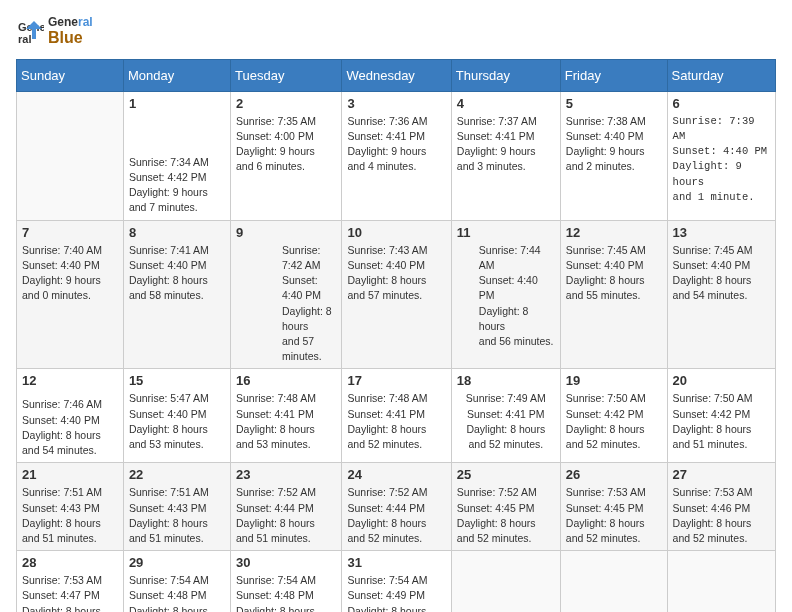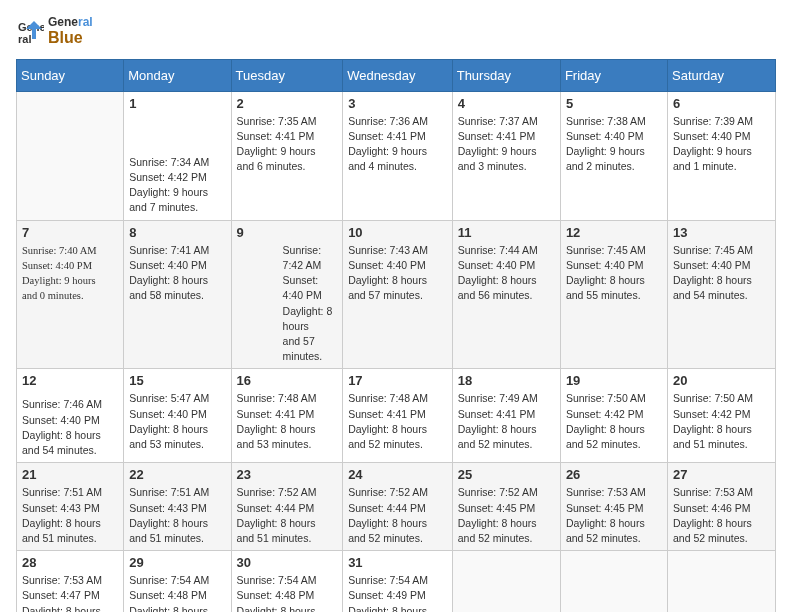--- a/index.html
+++ b/index.html
@@ -113,21 +113,21 @@
         <td>
           <span class="day-num">1</span>
           <div class="cell-info" style="white-space: pre-line; margin-top: 44px;">Sunrise: 7:34 AM
 Sunset: 4:42 PM
 Daylight: 9 hours
 and 7 minutes.</div>
         </td>
         <td>
           <span class="day-num">2</span>
           <div class="cell-info" style="white-space: pre-line;">Sunrise: 7:35 AM
-Sunset: 4:41 PM
+Sunset: 4:00 PM
 Daylight: 9 hours
 and 6 minutes.</div>
         </td>
         <td>
           <span class="day-num">3</span>
           <div class="cell-info" style="white-space: pre-line;">Sunrise: 7:36 AM
 Sunset: 4:41 PM
 Daylight: 9 hours
 and 4 minutes.</div>
         </td>
@@ -140,30 +140,30 @@
         </td>
         <td>
           <span class="day-num">5</span>
           <div class="cell-info" style="white-space: pre-line;">Sunrise: 7:38 AM
 Sunset: 4:40 PM
 Daylight: 9 hours
 and 2 minutes.</div>
         </td>
         <td>
           <span class="day-num">6</span>
-          <div class="cell-info" style="white-space: pre-line;">Sunrise: 7:39 AM
+          <div class="cell-info" style="white-space: pre-line; font-family: Liberation Mono, monospace;">Sunrise: 7:39 AM
 Sunset: 4:40 PM
 Daylight: 9 hours
 and 1 minute.</div>
         </td>
       </tr>
       <tr>
         <td>
           <span class="day-num">7</span>
-          <div class="cell-info" style="white-space: pre-line; font-family: Liberation Serif, serif;">Sunrise: 7:40 AM
+          <div class="cell-info" style="white-space: pre-line;">Sunrise: 7:40 AM
 Sunset: 4:40 PM
 Daylight: 9 hours
 and 0 minutes.</div>
         </td>
         <td>
           <span class="day-num">8</span>
           <div class="cell-info" style="white-space: pre-line;">Sunrise: 7:41 AM
 Sunset: 4:40 PM
 Daylight: 8 hours
 and 58 minutes.</div>
@@ -177,21 +177,21 @@
         </td>
         <td>
           <span class="day-num">10</span>
           <div class="cell-info" style="white-space: pre-line;">Sunrise: 7:43 AM
 Sunset: 4:40 PM
 Daylight: 8 hours
 and 57 minutes.</div>
         </td>
         <td>
           <span class="day-num">11</span>
-          <div class="cell-info" style="white-space: pre-line;">Sunrise: 7:44 AM
+          <div class="cell-info" style="white-space: pre-line; margin-left: 22px;">Sunrise: 7:44 AM
 Sunset: 4:40 PM
 Daylight: 8 hours
 and 56 minutes.</div>
         </td>
         <td>
           <span class="day-num">12</span>
           <div class="cell-info" style="white-space: pre-line;">Sunrise: 7:45 AM
 Sunset: 4:40 PM
 Daylight: 8 hours
 and 55 minutes.</div>
@@ -228,21 +228,21 @@
         </td>
         <td>
           <span class="day-num">17</span>
           <div class="cell-info" style="white-space: pre-line;">Sunrise: 7:48 AM
 Sunset: 4:41 PM
 Daylight: 8 hours
 and 52 minutes.</div>
         </td>
         <td>
           <span class="day-num">18</span>
-          <div class="cell-info" style="white-space: pre-line;">Sunrise: 7:49 AM
+          <div class="cell-info" style="white-space: pre-line; text-align: center;">Sunrise: 7:49 AM
 Sunset: 4:41 PM
 Daylight: 8 hours
 and 52 minutes.</div>
         </td>
         <td>
           <span class="day-num">19</span>
           <div class="cell-info" style="white-space: pre-line;">Sunrise: 7:50 AM
 Sunset: 4:42 PM
 Daylight: 8 hours
 and 52 minutes.</div>

